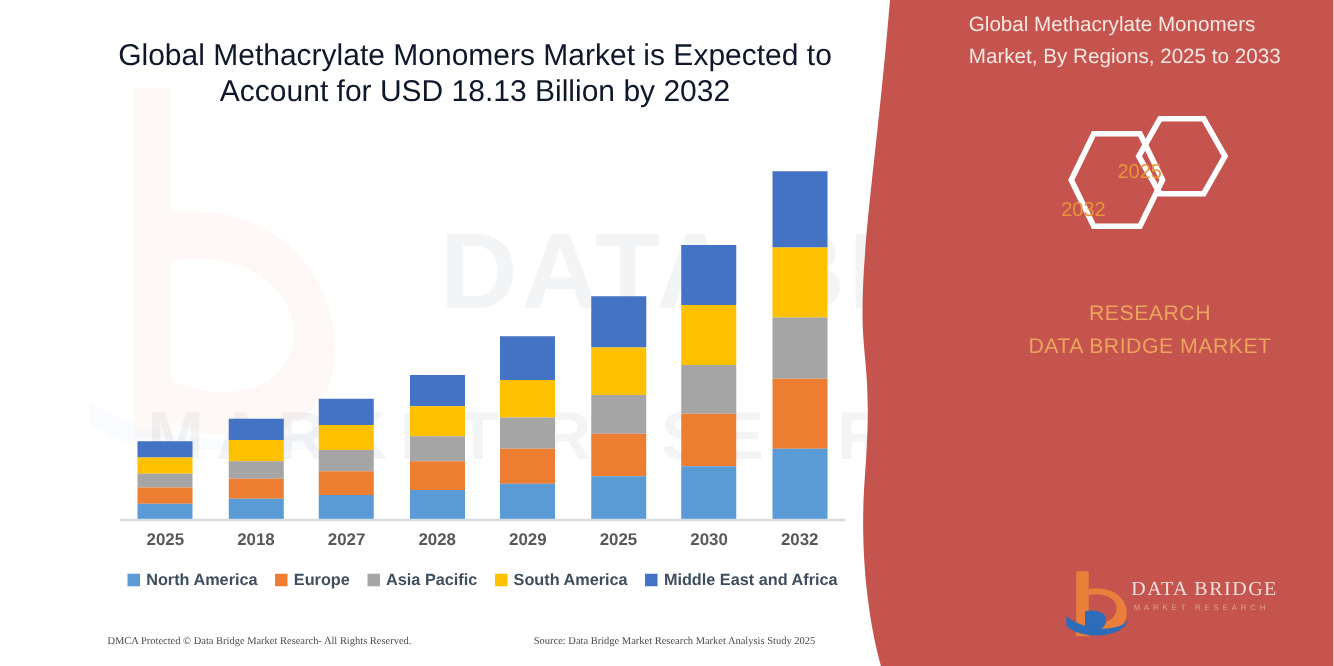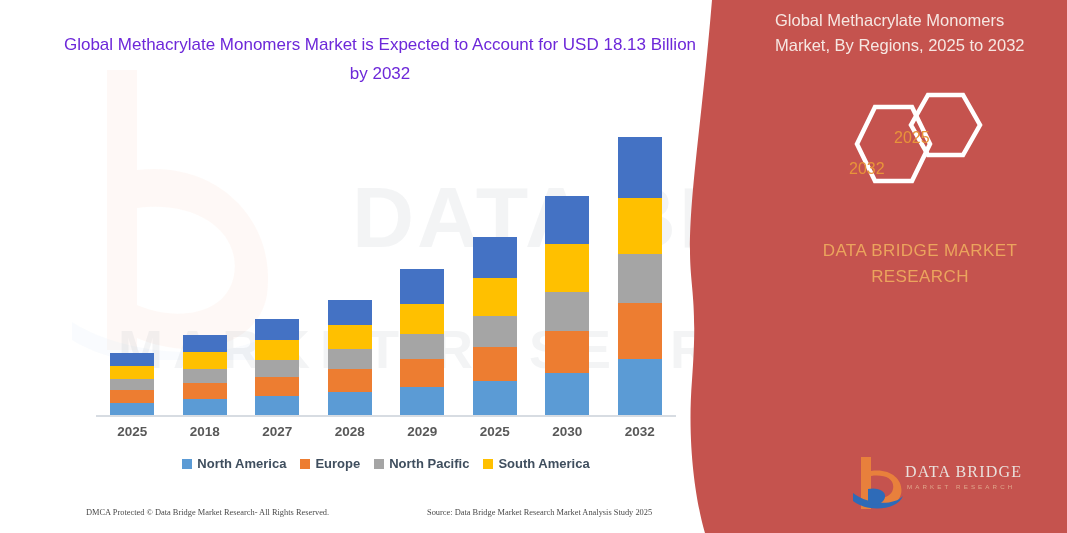--- a/index.html
+++ b/index.html
@@ -36,22 +36,22 @@
     white-space:nowrap;
     letter-spacing:3px;
   }
   .wm-1 { left:352px; top:168px; font-size:86px; }
   .wm-2 { left:118px; top:318px; font-size:54px; letter-spacing:10px; }
 
   
   .chart-title {
     position:absolute; left:62px; top:30px; width:636px;
     text-align:center;
-    font-size:17px; line-height:29px;
-    color:#6d28d9;
+    font-size:24px; line-height:29px;
+    color:#0f172a;
     font-weight:400;
   }
 
   
   .plot {
     position:absolute; left:96px; top:100px; width:580px; height:316px;
   }
   .axis-line {
     position:absolute; left:96px; top:415px; width:580px; height:1.5px;
     background:#d7dce2;
@@ -250,52 +250,56 @@
         <div class="legend-item">
           <span class="legend-swatch" style="background: rgb(91, 155, 213);"></span>
           <span class="legend-label">North America</span>
         </div>
         <div class="legend-item">
           <span class="legend-swatch" style="background: rgb(237, 125, 49);"></span>
           <span class="legend-label">Europe</span>
         </div>
         <div class="legend-item">
           <span class="legend-swatch" style="background: rgb(165, 165, 165);"></span>
-          <span class="legend-label">North Pacific</span>
+          <span class="legend-label">Asia Pacific</span>
         </div>
         <div class="legend-item">
           <span class="legend-swatch" style="background: rgb(255, 192, 0);"></span>
           <span class="legend-label">South America</span>
+        </div>
+        <div class="legend-item">
+          <span class="legend-swatch" style="background: rgb(68, 114, 196);"></span>
+          <span class="legend-label">Middle East and Africa</span>
         </div>
       </div>
 
     <div class="footer">
       <div class="footer-txt footer-left">DMCA Protected © Data Bridge Market Research-  All Rights Reserved.</div>
       <div class="footer-txt footer-right">Source: Data Bridge Market Research  Market Analysis Study 2025</div>
     </div>
   </div>
 
   <div class="right-panel">
     <svg class="right-svg" width="387" height="533" viewBox="0 0 387 533">
       <path d="M32 0 L387 0 L387 533 L25 533 C25 533 5 470 12 380 C18 300 10 290 10 250 C10 190 22 120 32 0 Z" fill="#C5534E"></path>
     </svg>
 
     <div class="right-content">
-      <div class="panel-title">Global Methacrylate Monomers Market, By Regions, 2025 to 2032</div>
+      <div class="panel-title">Global Methacrylate Monomers Market, By Regions, 2025 to 2033</div>
 
       <svg class="hexes" viewBox="0 0 200 105">
         <polygon points="55,15 92,15 110,52 92,89 55,89 37,52" fill="none" stroke="#ffffff" stroke-width="4.5"></polygon>
         <polygon points="108,3 143,3 160,33 143,63 108,63 91,33" fill="none" stroke="#ffffff" stroke-width="4.5"></polygon>
       </svg>
       <div class="hex-label hex-2025-label">2025</div>
       <div class="hex-label hex-2032-label">2032</div>
 
       <div class="brand-text">
+        <div>RESEARCH</div>
         <div>DATA BRIDGE MARKET</div>
-        <div>RESEARCH</div>
       </div>
 
       <div class="logo-box">
         <svg width="52" height="56" viewBox="0 0 52 56">
           <path d="M9 2 L19 2 L19 54 L9 54 Z" fill="#E8803C"></path>
           <path d="M19 16 C40 13 52 26 49 39 C46 51 30 56 19 50 L19 41 C27 45 39 43 41 34 C43 24 33 19 19 21 Z" fill="#E8803C"></path>
           <path d="M1 38 C16 50 42 51 51 41 C46 55 16 58 1 46 Z" fill="#2E6BB8"></path>
           <path d="M16 34 C26 32 34 36 33 42 C32 49 22 52 16 48 Z" fill="#2E6BB8"></path>
         </svg>
         <div class="logo-name">DATA BRIDGE</div>

